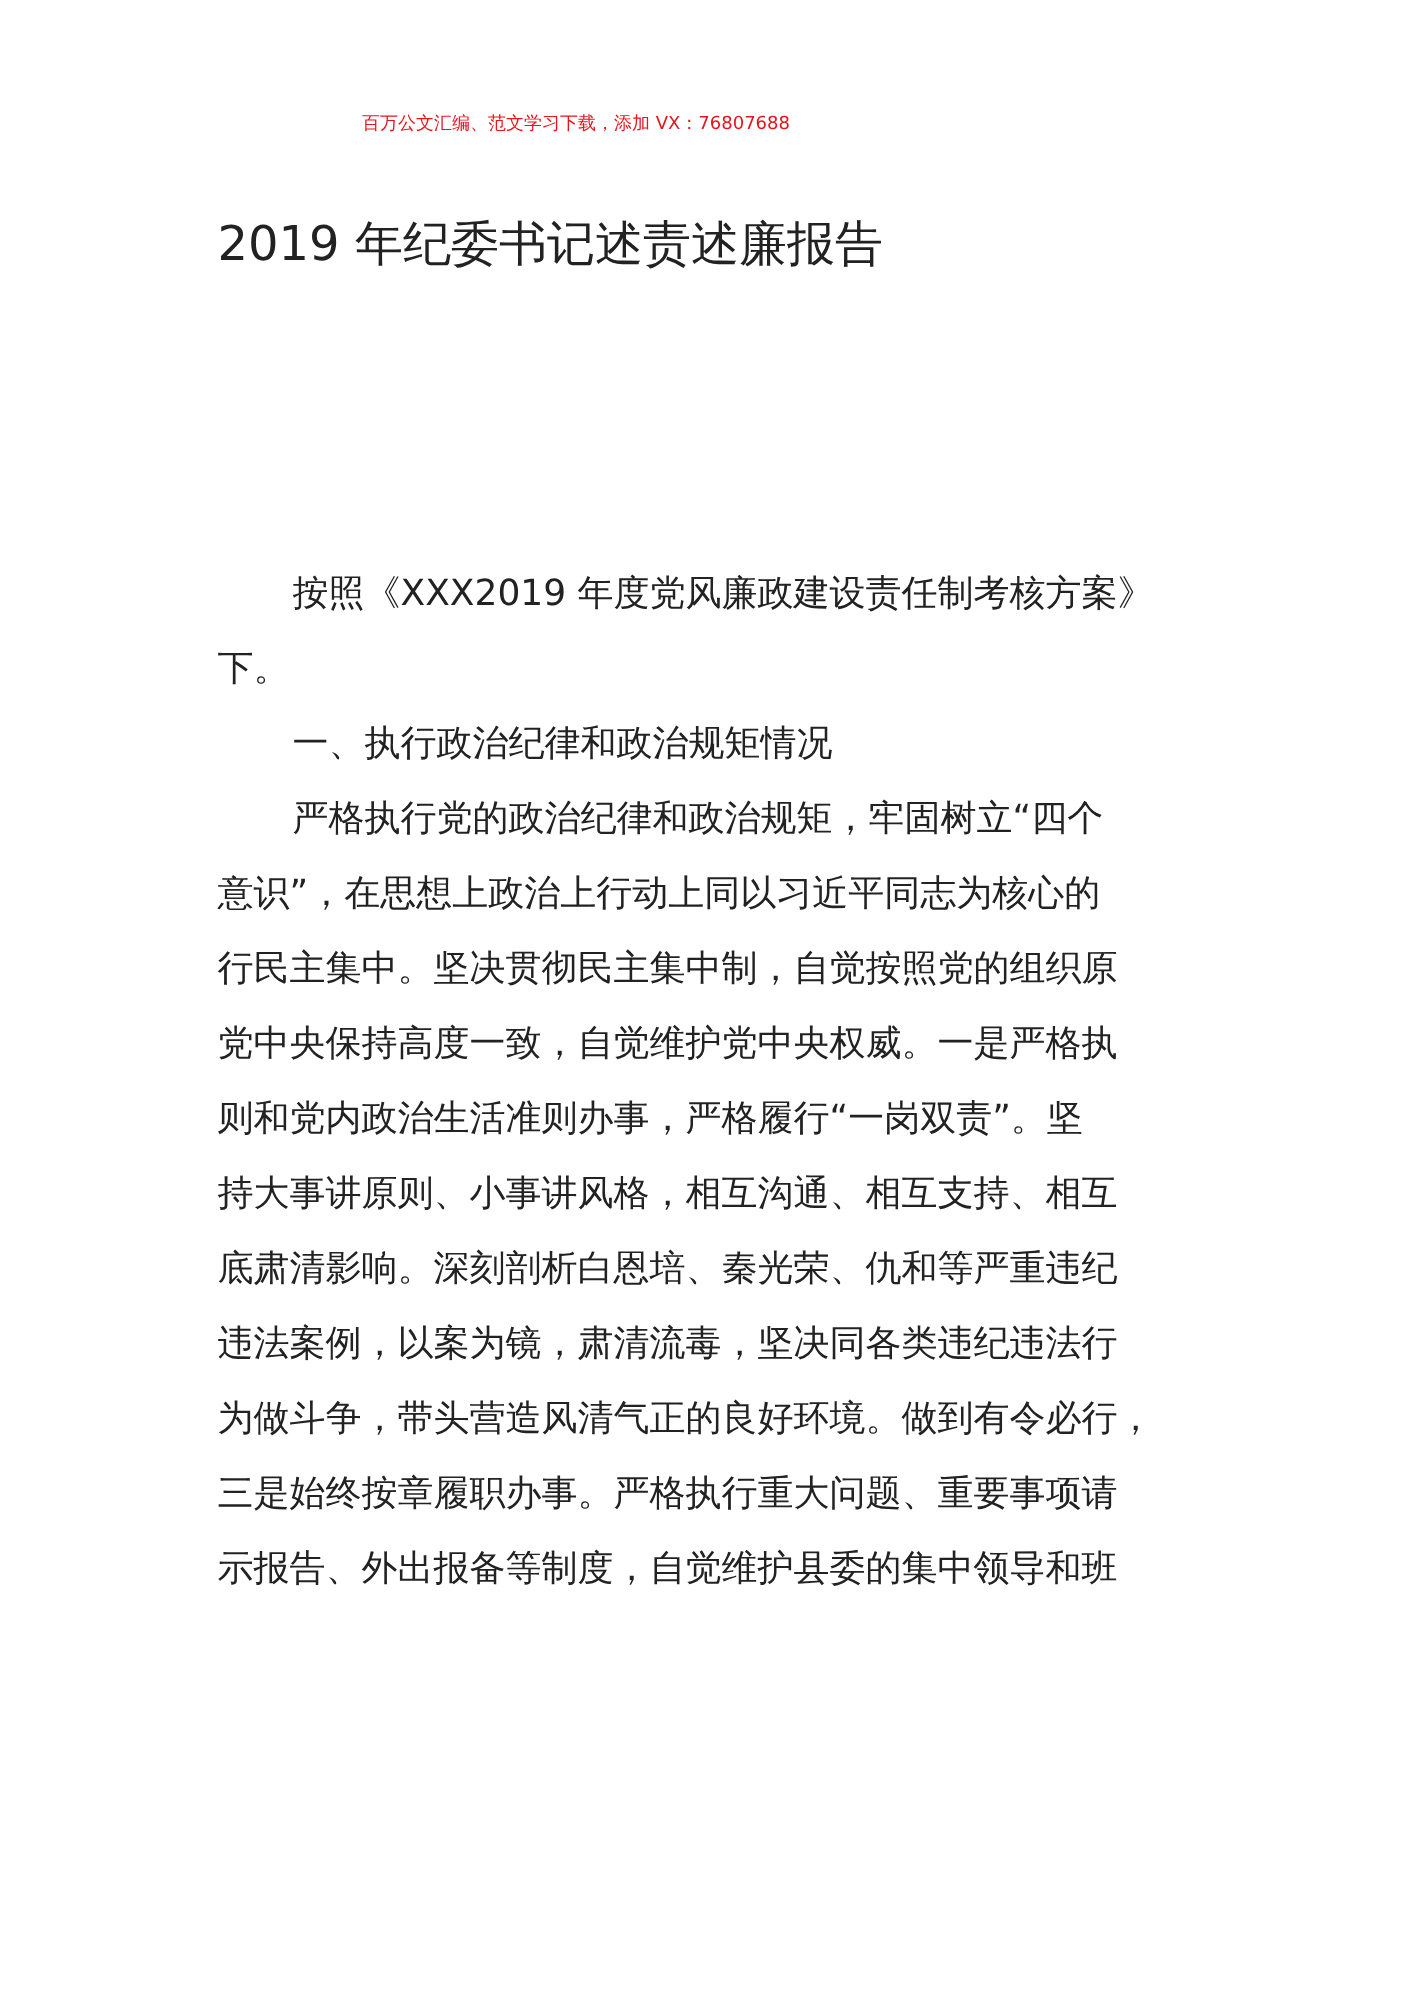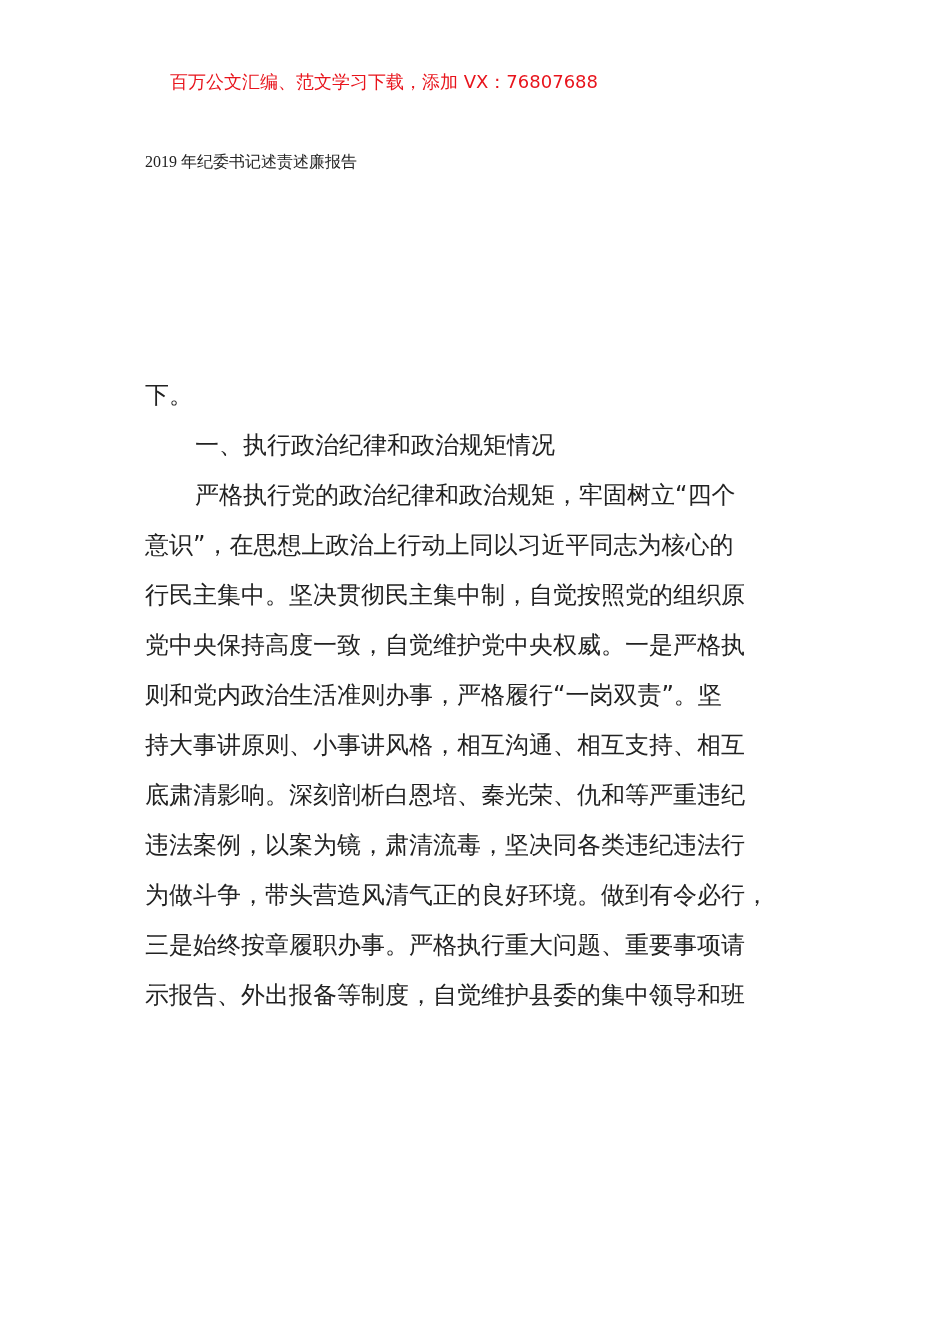--- a/index.html
+++ b/index.html
@@ -14,34 +14,33 @@
       overflow: hidden;
       font-family: "DejaVu Sans", "Liberation Sans", sans-serif;
       color: #222222;
     }
     .watermark {
       position: absolute;
       left: 0;
       top: 68px;
       width: 768px;
       text-align: center;
-      font-size: 18px;
+      font-size: 12px;
       line-height: 28px;
       color: #e8141c;
       white-space: nowrap;
     }
     .doc-title {
       position: absolute;
       left: 145px;
       top: 145px;
-      font-size: 16px;
+      font-size: 32px;
       line-height: 34px;
       color: #222222;
       white-space: nowrap;
-      font-family: Liberation Serif, serif;
     }
     .body {
       position: absolute;
       left: 145px;
       top: 370px;
       width: 680px;
     }
     .line {
       font-size: 24px;
       height: 50px;
@@ -54,20 +53,21 @@
     }
   </style>
 </head>
 <body>
 
 <div class="watermark">百万公文汇编、范文学习下载，添加 VX：76807688</div>
 
 <div class="doc-title">2019 年纪委书记述责述廉报告</div>
 
 <div class="body">
+  <div class="line indent">按照《XXX2019 年度党风廉政建设责任制考核方案》</div>
   <div class="line">下。</div>
   <div class="line indent">一、执行政治纪律和政治规矩情况</div>
   <div class="line indent">严格执行党的政治纪律和政治规矩，牢固树立“四个</div>
   <div class="line">意识”，在思想上政治上行动上同以习近平同志为核心的</div>
   <div class="line">行民主集中。坚决贯彻民主集中制，自觉按照党的组织原</div>
   <div class="line">党中央保持高度一致，自觉维护党中央权威。一是严格执</div>
   <div class="line">则和党内政治生活准则办事，严格履行“一岗双责”。坚</div>
   <div class="line">持大事讲原则、小事讲风格，相互沟通、相互支持、相互</div>
   <div class="line">底肃清影响。深刻剖析白恩培、秦光荣、仇和等严重违纪</div>
   <div class="line">违法案例，以案为镜，肃清流毒，坚决同各类违纪违法行</div>

